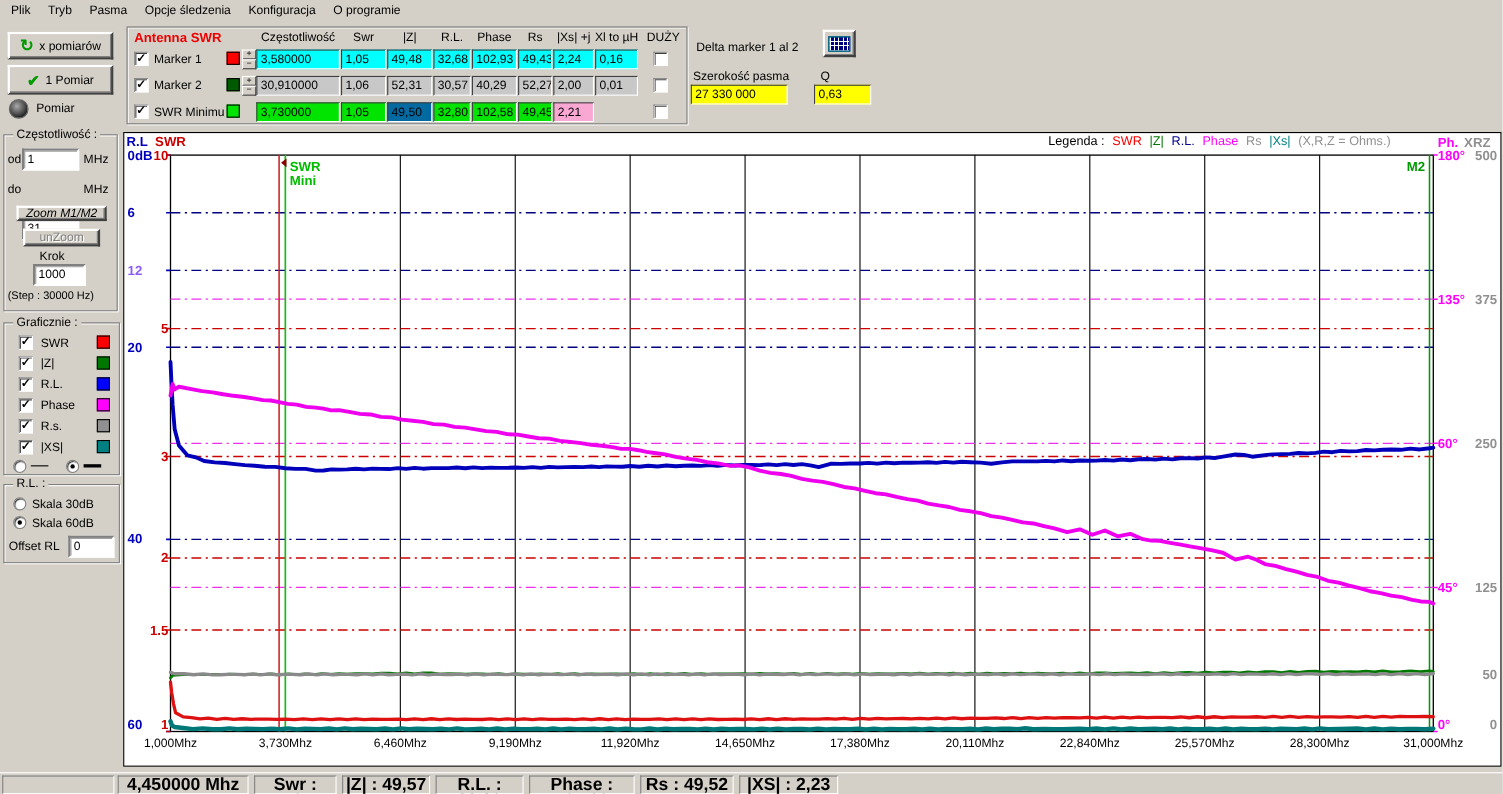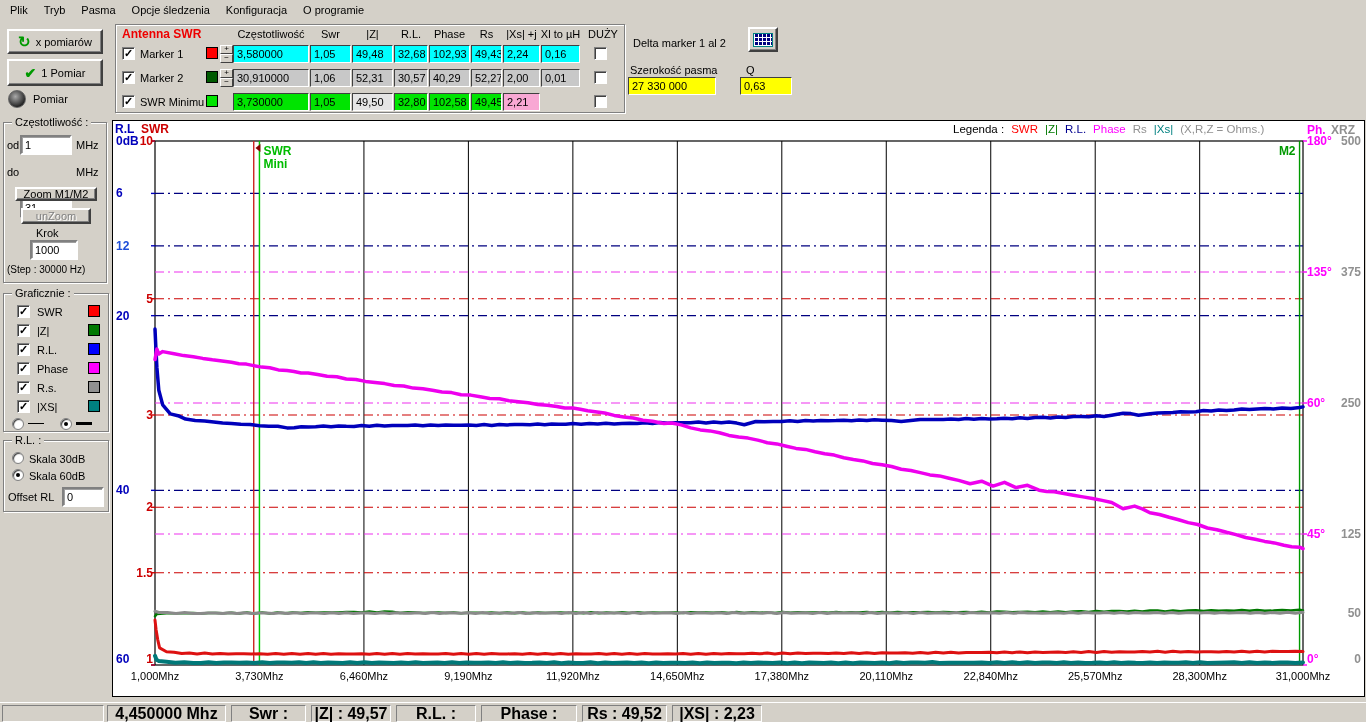--- a/index.html
+++ b/index.html
@@ -92,21 +92,21 @@
     <div class="vfield" style="position: absolute; left: 313px; top: 44px; width: 41px; height: 18px; background: rgb(200, 200, 200);">40,29</div>
     <div class="vfield" style="position: absolute; left: 355px; top: 44px; width: 31px; height: 18px; background: rgb(200, 200, 200);">52,27</div>
     <div class="vfield" style="position: absolute; left: 387px; top: 44px; width: 37px; height: 18px; background: rgb(200, 200, 200);">2,00</div>
     <div class="vfield" style="position: absolute; left: 425px; top: 44px; width: 39px; height: 18px; background: rgb(200, 200, 200);">0,01</div>
     <div class="cb" style="position: absolute; left: 478px; top: 46px;"></div>
     <div class="cb" style="position: absolute; left: 6px; top: 70px;">✓</div>
     <span style="position: absolute; left: 24px; top: 71px;">SWR Minimu</span>
     <div class="colorsq" style="position: absolute; left: 90px; top: 70px; background: rgb(0, 228, 0);"></div>
     <div class="vfield" style="position: absolute; left: 117px; top: 68px; width: 76px; height: 18px; background: rgb(0, 228, 0);">3,730000</div>
     <div class="vfield" style="position: absolute; left: 194px; top: 68px; width: 41px; height: 18px; background: rgb(0, 228, 0);">1,05</div>
-    <div class="vfield" style="position: absolute; left: 236px; top: 68px; width: 41px; height: 18px; background: #e5e5e5;">49,50</div>
+    <div class="vfield" style="position: absolute; left: 236px; top: 68px; width: 41px; height: 18px; background: #0369a1;">49,50</div>
     <div class="vfield" style="position: absolute; left: 278px; top: 68px; width: 34px; height: 18px; background: rgb(0, 228, 0);">32,80</div>
     <div class="vfield" style="position: absolute; left: 313px; top: 68px; width: 41px; height: 18px; background: rgb(0, 228, 0);">102,58</div>
     <div class="vfield" style="position: absolute; left: 355px; top: 68px; width: 31px; height: 18px; background: rgb(0, 228, 0);">49,45</div>
     <div class="vfield" style="position: absolute; left: 387px; top: 68px; width: 37px; height: 18px; background: #f9a8d4;">2,21</div>
     <div class="cb" style="position: absolute; left: 478px; top: 70px;"></div>
   </div>
 
 <div class="abs" id="deltapanel" style="left:628px; top:24px; width:170px; height:89px;">
   <span class="abs" style="left:5px; top:13px;">Delta marker 1 al 2</span>
   <div class="abs btn" style="left:120px; top:3px; width:30px; height:25px;">
@@ -120,21 +120,21 @@
 </div>
 
 <div class="abs groupbox" style="left:3px; top:122px; width:104px; height:161px;">
   <span class="gtitle">Częstotliwość :</span>
   <span class="abs" style="left:3px; top:16px;">od</span>
   <input class="abs field" style="left: 16px; top: 12px; width: 52px; height: 20px;" value="1">
   <span class="abs" style="left:72px; top:16px;">MHz</span>
   <span class="abs" style="left:3px; top:43px;">do</span>
   <input class="abs field" style="left: 16px; top: 39px; width: 52px; height: 20px; margin-top: 36px;" value="31">
   <span class="abs" style="left:72px; top:43px;">MHz</span>
-  <div class="abs btn u-first" style="left:11px; top:64px; width:82px; height:14px;">Zoom M1/M2</div>
+  <div class="abs btn u-first" style="left:11px; top:64px; width:82px; height:14px;font-style:italic;">Zoom M1/M2</div>
   <div class="abs btn disabled" style="left:17px; top:85px; width:70px; height:16px;">unZoom</div>
   <span class="abs" style="left:32px; top:104px;">Krok</span>
   <input class="abs field" style="left: 26px; top: 117px; width: 48px; height: 20px;" value="1000">
   <span class="abs" style="left:3px; top:141px; font-size:10px;">(Step : 30000 Hz)</span>
 </div>
 
 <div class="abs groupbox" id="grafgroup" style="left:3px; top:293px; width:106px; height:139px;">
   <span class="gtitle">Graficznie :</span>
 <div class="cb" style="position: absolute; left: 13px; top: 11px;">✓</div>
     <span style="position: absolute; left: 33px; top: 12px;">SWR</span>
@@ -232,21 +232,21 @@
         <span style="color: rgb(0, 0, 144);">R.L.</span>
         <span style="color: rgb(255, 0, 255);">Phase</span>
         <span style="color: rgb(144, 144, 144);">Rs</span>
         <span style="color: rgb(0, 128, 128);">|Xs|</span>
         <span style="color: rgb(144, 144, 144);">(X,R,Z = Ohms.)</span>
       </div>
       <span class="chlbl" style="left: 1194px; top: 2px; color: rgb(255, 0, 255); font-weight: bold;">Ph.</span>
       <span class="chlbl" style="left: 1218px; top: 2px; color: rgb(144, 144, 144); font-weight: bold;">XRZ</span>
       <span class="chlbl" style="top: 13px; color: rgb(0, 0, 187); font-weight: bold; left: 3px;">0dB</span>
       <span class="chlbl" style="top: 65.4px; color: rgb(0, 0, 187); font-weight: bold; left: 3px;">6</span>
-      <span class="chlbl" style="top: 117.8px; color: #1d4ed8; font-weight: bold; left: 3px;">12</span>
+      <span class="chlbl" style="top: 117.8px; color: #8b5cf6; font-weight: bold; left: 3px;">12</span>
       <span class="chlbl" style="top: 187.667px; color: rgb(0, 0, 187); font-weight: bold; left: 3px;">20</span>
       <span class="chlbl" style="top: 362.333px; color: rgb(0, 0, 187); font-weight: bold; left: 3px;">40</span>
       <span class="chlbl" style="top: 531px; color: rgb(0, 0, 187); font-weight: bold; left: 3px;">60</span>
       <span class="chlbl" style="top: 13px; color: rgb(204, 0, 0); font-weight: bold; left: -20px; width: 60px; text-align: right;">10</span>
       <span class="chlbl" style="top: 170.74px; color: rgb(204, 0, 0); font-weight: bold; left: -20px; width: 60px; text-align: right;">5</span>
       <span class="chlbl" style="top: 286.988px; color: rgb(204, 0, 0); font-weight: bold; left: -20px; width: 60px; text-align: right;">3</span>
       <span class="chlbl" style="top: 379.26px; color: rgb(204, 0, 0); font-weight: bold; left: -20px; width: 60px; text-align: right;">2</span>
       <span class="chlbl" style="top: 444.728px; color: rgb(204, 0, 0); font-weight: bold; left: -20px; width: 60px; text-align: right;">1.5</span>
       <span class="chlbl" style="top: 531px; color: rgb(204, 0, 0); font-weight: bold; left: -20px; width: 60px; text-align: right;">1</span>
       <span class="chlbl" style="top: 13px; color: rgb(255, 0, 255); font-weight: bold; left: 1194px;">180°</span>

